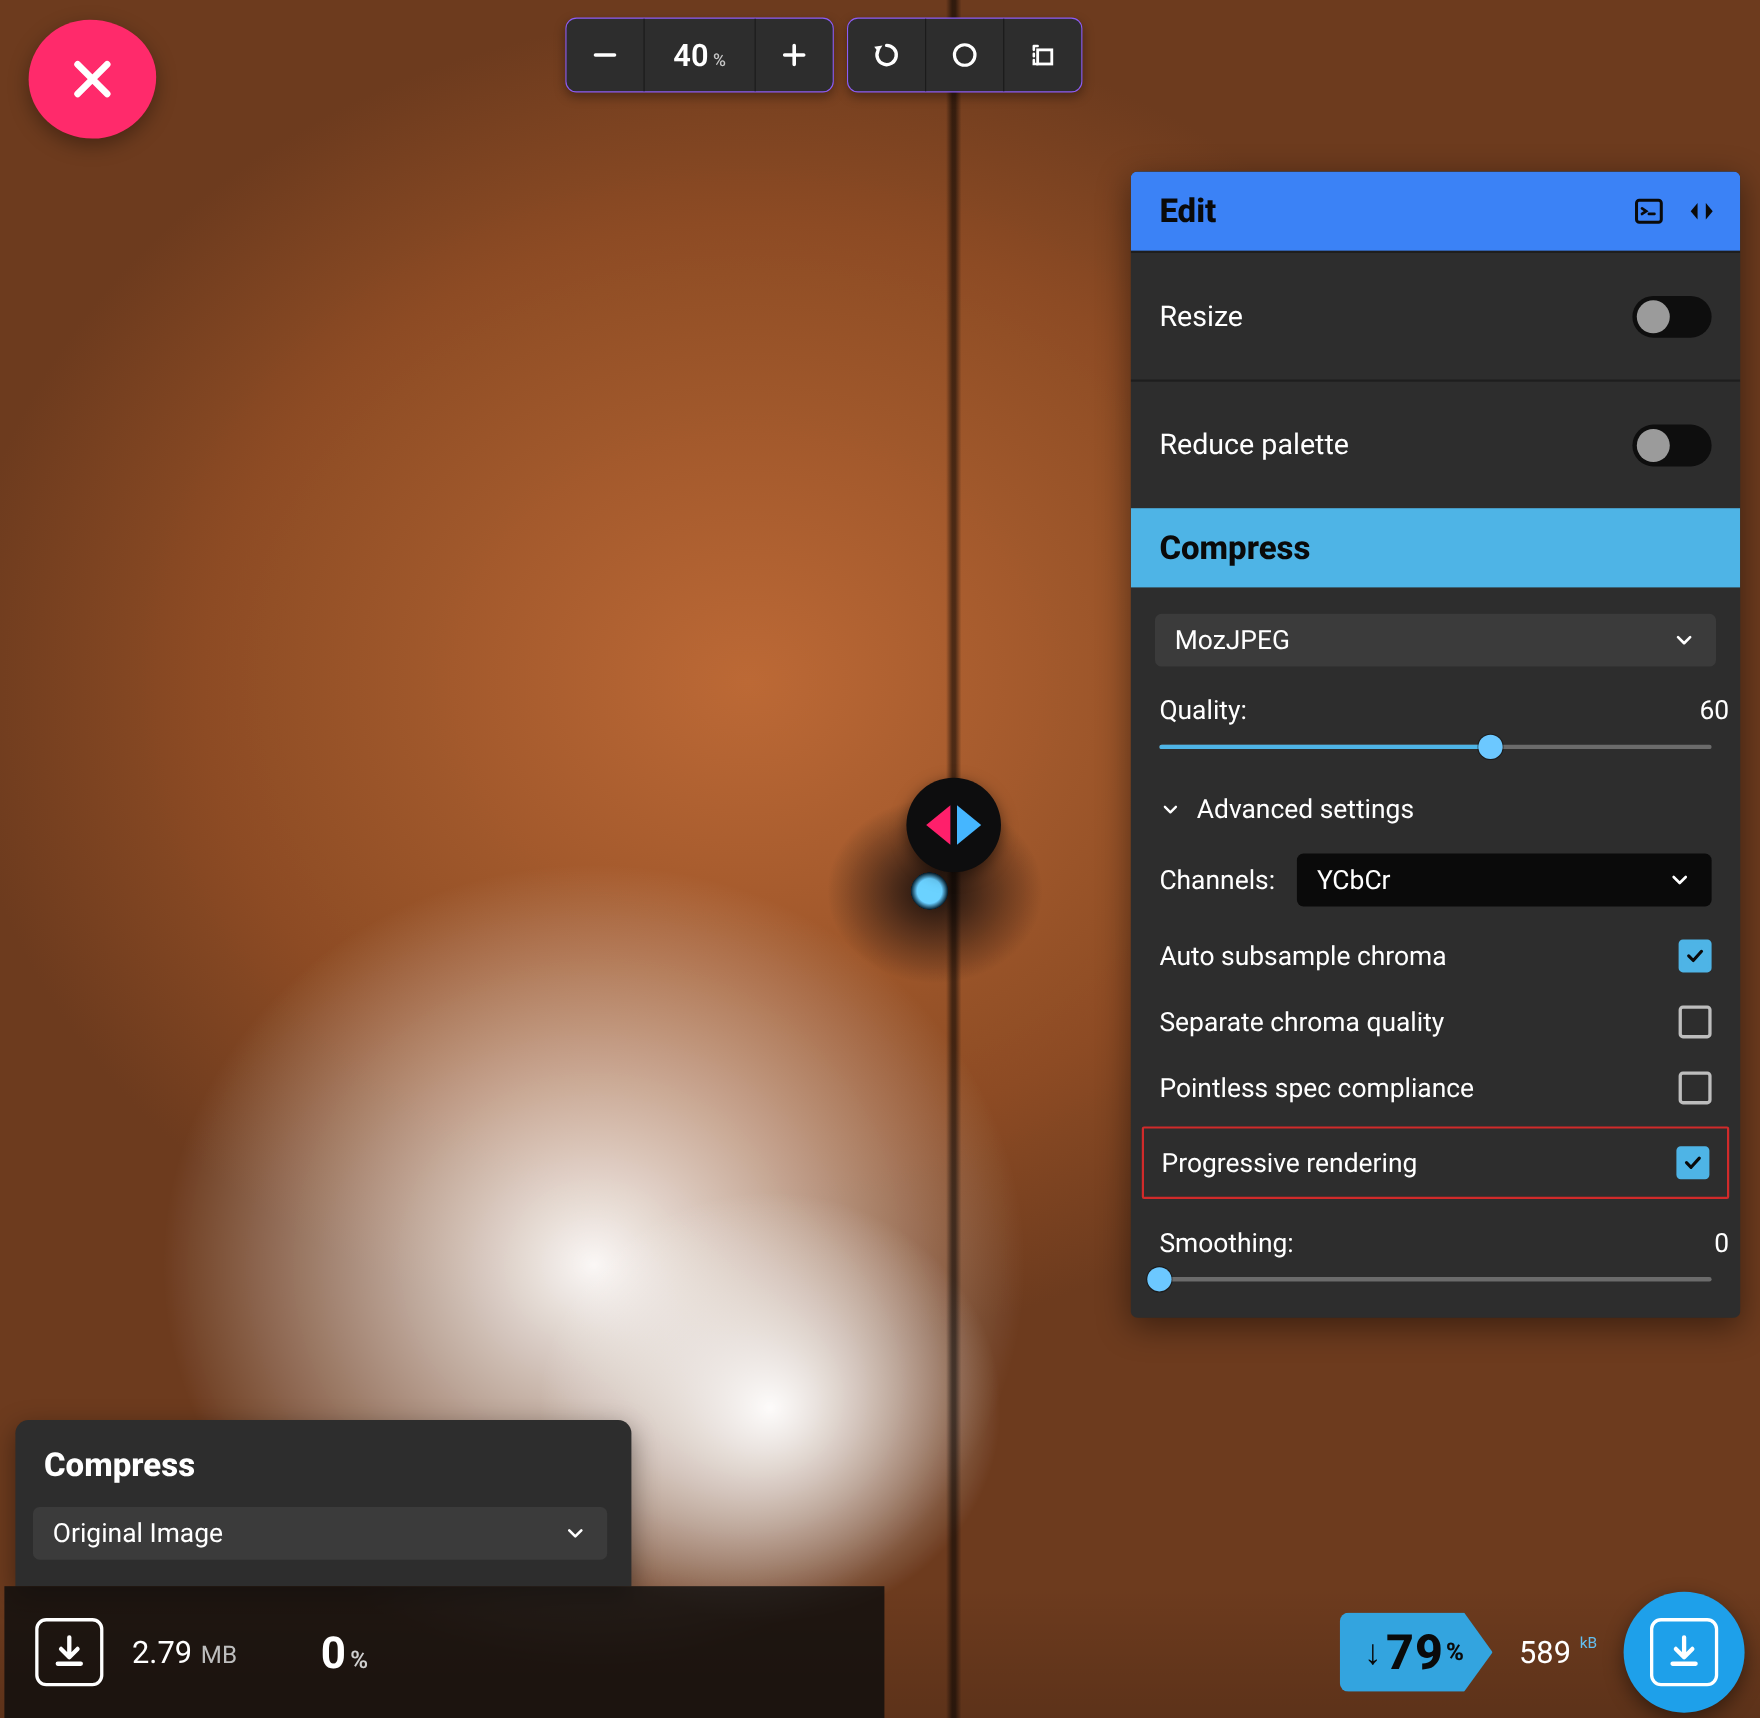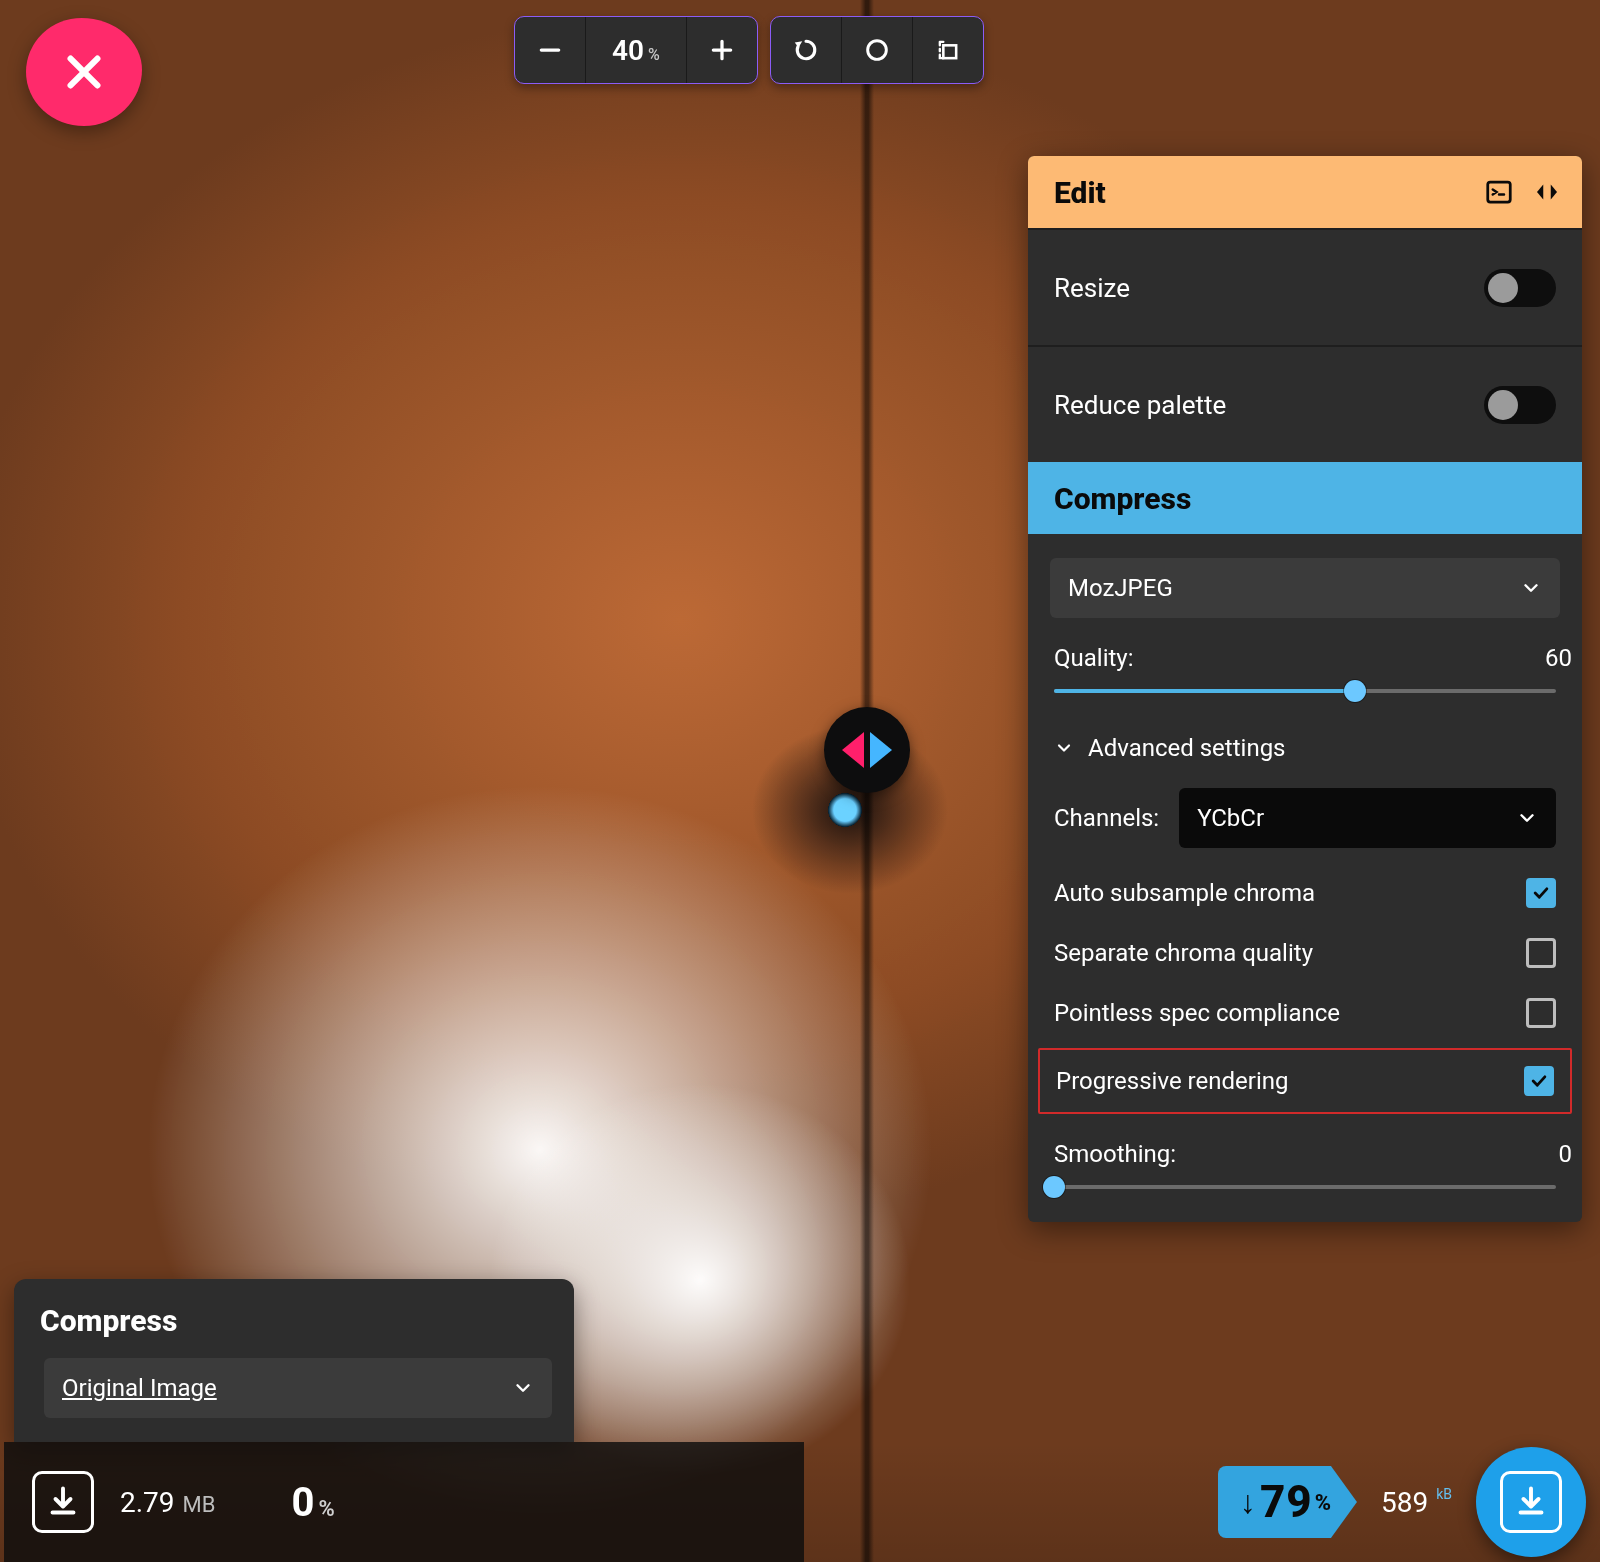--- a/index.html
+++ b/index.html
@@ -53,35 +53,35 @@
   .zoom-val { min-width: 100px; text-align:center; color:#fff; font-size: 28px; font-weight:600; display:flex; align-items:baseline; justify-content:center; gap:4px; }
   .zoom-val .pct { font-size: 16px; color:#c7c7c7; font-weight:500; }
 
   
   .panel {
     position: absolute; top: 156px; right: 18px; width: 554px;
     background: #2d2d2d; border-radius: 6px; overflow: hidden; color:#fff;
     box-shadow: 0 8px 30px rgba(0,0,0,0.45);
     display:flex; flex-direction:column;
   }
-  .panel-header { background:#fdba74; color:#0a0a0a; height:72px; display:flex; align-items:center; justify-content:space-between; padding:0 18px 0 26px; }
+  .panel-header { background:#3b82f6; color:#0a0a0a; height:72px; display:flex; align-items:center; justify-content:space-between; padding:0 18px 0 26px; }
   .panel-header .title { font-size: 30px; font-weight: 800; }
   .panel-header .hdr-icons { display:flex; gap:14px; align-items:center; }
   .hdr-icon { width:34px; height:34px; display:flex; align-items:center; justify-content:center; color:#0a0a0a; cursor:pointer; }
 
   .panel-row { height: 117px; display:flex; align-items:center; justify-content:space-between; padding:0 26px; border-top: 2px solid #1e1e1e; }
   .panel-row .lbl { font-size: 26px; }
   .toggle { width: 72px; height: 38px; border-radius: 20px; background:#0e0e0e; position:relative; cursor:pointer; }
   .toggle .knob { position:absolute; top:4px; left:4px; width:30px; height:30px; border-radius:50%; background:#9b9b9b; transition: transform .15s; }
 
   .section-header { background:#4eb4e6; color:#0a0a0a; height:72px; display:flex; align-items:center; padding:0 26px; font-size:30px; font-weight:800; }
 
   .panel-body { display:flex; flex-direction:column; gap: 0; }
 
-  .select { margin: 24px 22px 0 22px; height: 60px; background:#3b3b3b; border-radius:6px; display:flex; align-items:center; justify-content:space-between; padding:0 18px; cursor:pointer; font-size:24px; }
+  .select { margin: 24px 22px 0 22px; height: 48px; background:#3b3b3b; border-radius:6px; display:flex; align-items:center; justify-content:space-between; padding:0 18px; cursor:pointer; font-size:24px; }
   .select.dark { background:#0a0a0a; }
 
   .field-row { display:flex; align-items:center; justify-content:space-between; padding: 26px 10px 0 26px; font-size:24px; }
   .field-row .val { font-size:24px; color:#fff; }
 
   .slider-wrap { padding: 10px 26px 8px 26px; }
   .slider { position:relative; height: 18px; }
   .slider .track { position:absolute; top:50%; left:0; right:0; height:4px; background:#6b6b6b; transform:translateY(-50%); border-radius:2px; }
   .slider .fill { position:absolute; top:50%; left:0; height:4px; background:#4eb4e6; transform:translateY(-50%); border-radius:2px; }
   .slider .thumb { position:absolute; top:50%; width:22px; height:22px; background:#6cc8ff; border-radius:50%; transform:translate(-50%,-50%); box-shadow:0 0 0 1px rgba(0,0,0,0.4); cursor:pointer; }
@@ -311,21 +311,21 @@
         <div class="track"></div>
         <div class="fill" style="width:0%"></div>
         <div class="thumb" style="left:0%"></div>
       </div>
     </div>
   </div>
 </div>
 
 <div class="left-panel">
   <div class="hdr">Compress</div>
-  <div class="select" style="margin:10px 22px 24px 30px;text-decoration:underline;">
+  <div class="select" style="margin:10px 22px 24px 16px;">
     <span>Original Image</span>
     <svg width="22" height="22" viewBox="0 0 24 24">
         <path d="M6 9 L12 15 L18 9" stroke="#fff" stroke-width="2.6" fill="none" stroke-linecap="round" stroke-linejoin="round"></path>
       </svg>
   </div>
 </div>
 
 <div class="bottom-left">
   <div class="dl-btn">
     <svg viewBox="0 0 24 24">

